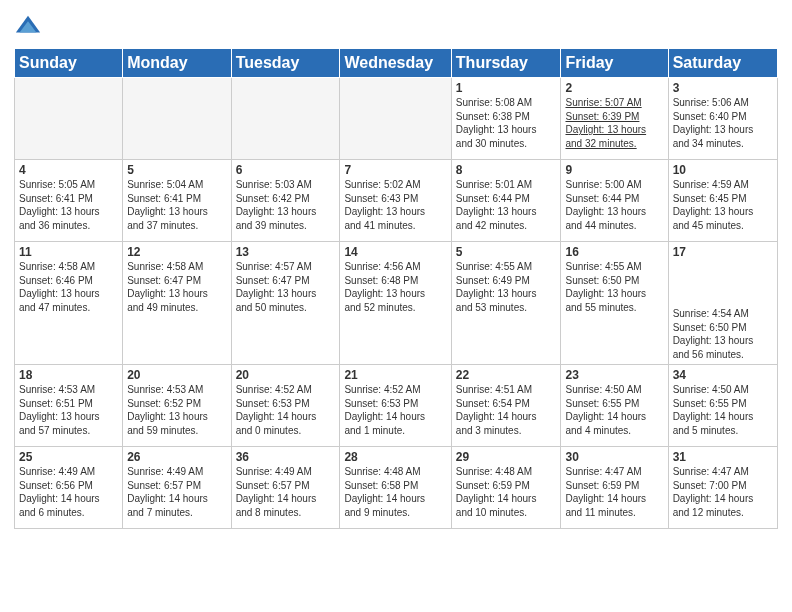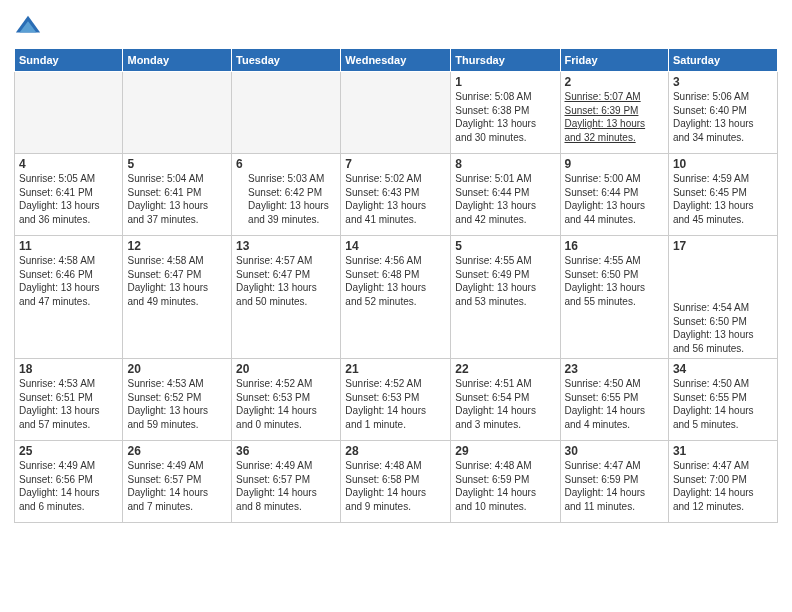--- a/index.html
+++ b/index.html
@@ -57,21 +57,21 @@
       font-size: 13px;
       color: #333;
     }
     .calendar {
       width: 100%;
       border-collapse: collapse;
     }
     .calendar th {
       background: #2a6db5;
       color: #fff;
-      font-size: 11px;
+      font-size: 16px;
       font-weight: bold;
       padding: 5px 4px;
       text-align: left;
       border: 1px solid #fff;
     }
     .calendar td {
       border: 1px solid #ccc;
       vertical-align: top;
       padding: 3px 4px;
       font-size: 9.5px;
@@ -166,21 +166,21 @@
           </td>
           <td>
             <span class="day-num">5</span>
             <div class="day-info" style="white-space: pre-line;">Sunrise: 5:04 AM
 Sunset: 6:41 PM
 Daylight: 13 hours
 and 37 minutes.</div>
           </td>
           <td>
             <span class="day-num">6</span>
-            <div class="day-info" style="white-space: pre-line; margin-left: 12px;">Sunrise: 5:03 AM
+            <div class="day-info" style="white-space: pre-line;">Sunrise: 5:03 AM
 Sunset: 6:42 PM
 Daylight: 13 hours
 and 39 minutes.</div>
           </td>
           <td>
             <span class="day-num">7</span>
             <div class="day-info" style="white-space: pre-line;">Sunrise: 5:02 AM
 Sunset: 6:43 PM
 Daylight: 13 hours
 and 41 minutes.</div>

